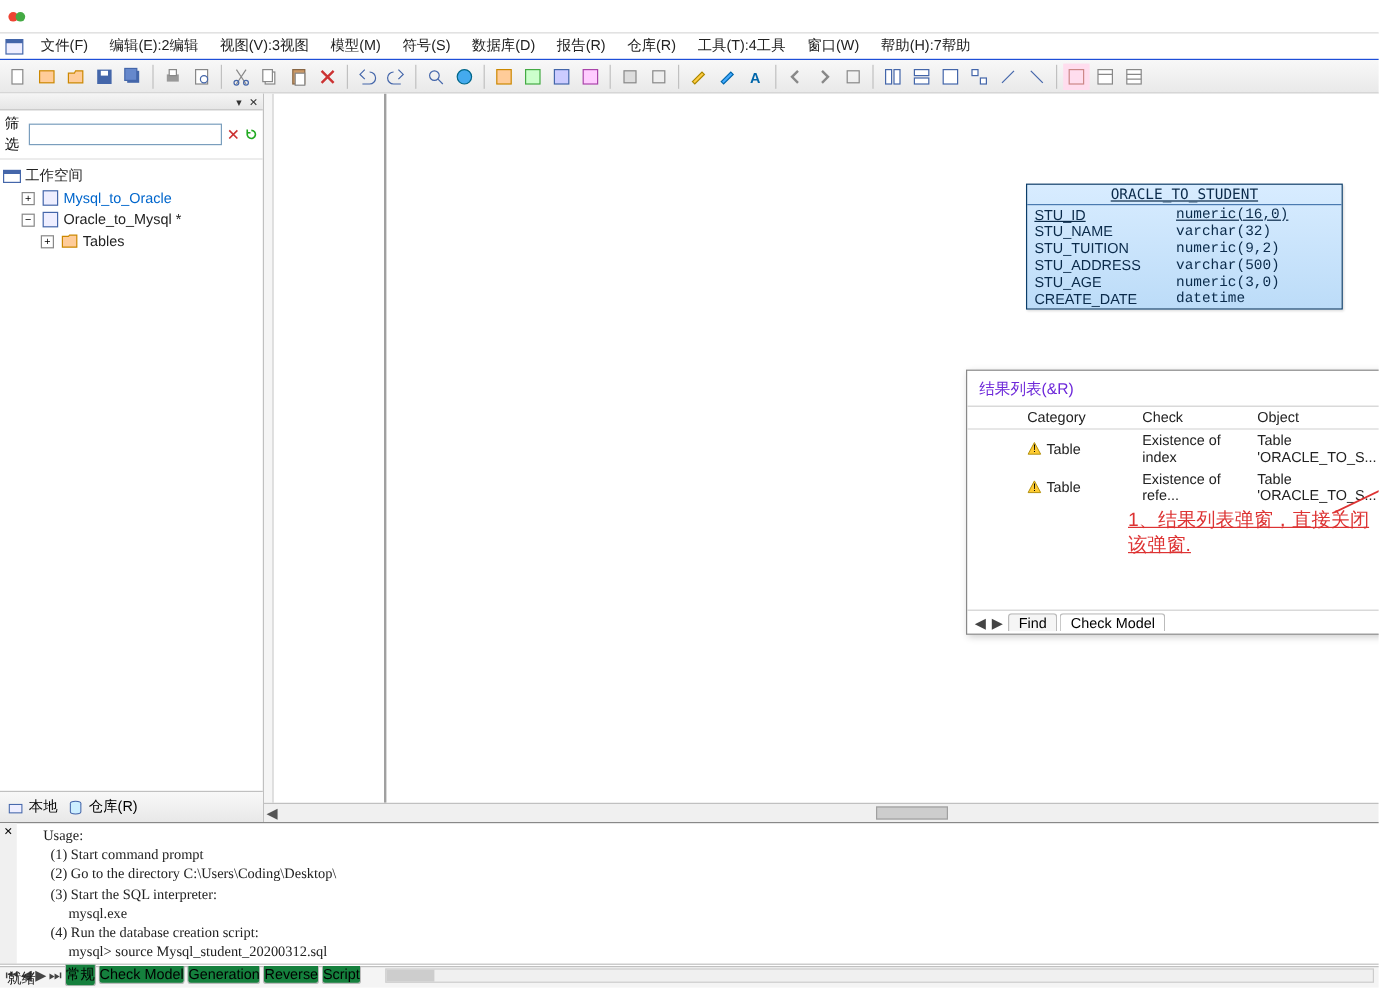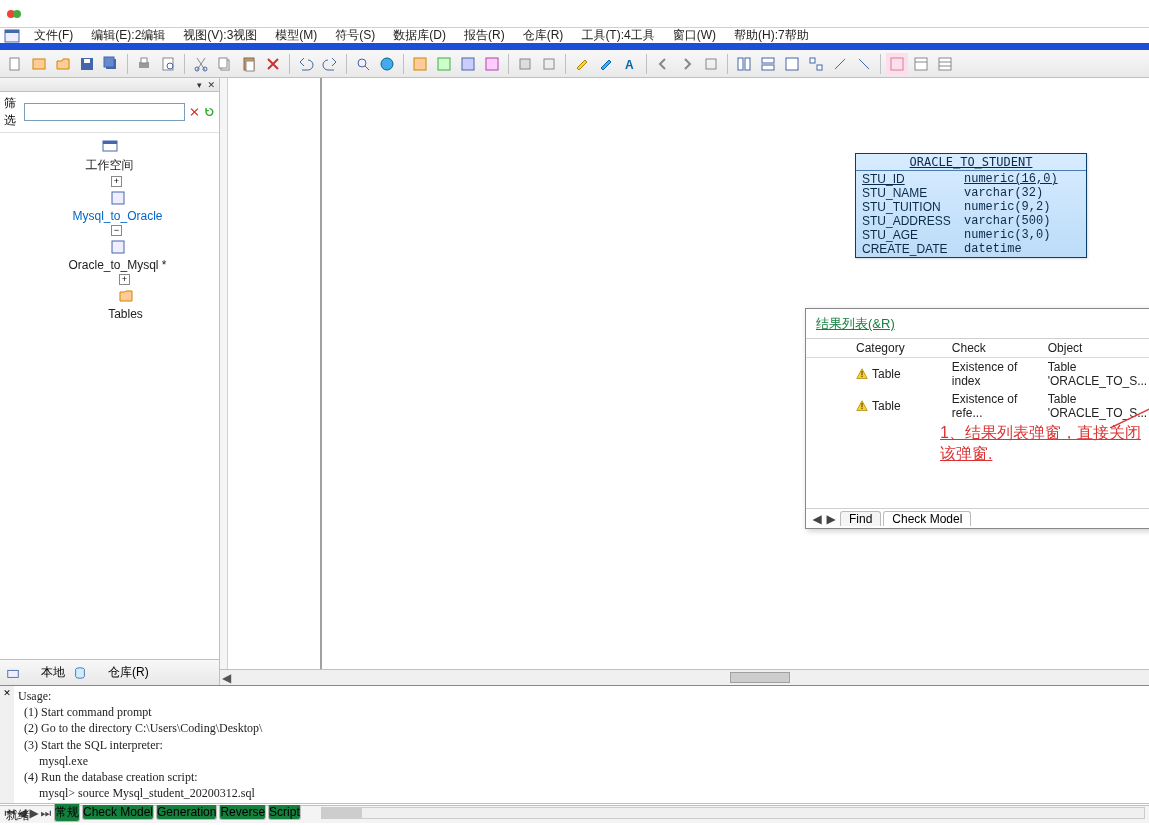--- a/index.html
+++ b/index.html
@@ -2,83 +2,83 @@
 <html><head>
 <meta charset="utf-8">
 <style>
 * { box-sizing: border-box; margin: 0; padding: 0; font-family: "Microsoft YaHei", Tahoma, Arial, sans-serif; font-size: 12px; }
 body { background: #fff; width: 1149px; height: 825px; overflow: hidden; position: relative; }
 
 .titlebar { height: 28px; background: #fff; border-bottom: 1px solid #d0d0d0; display: flex; align-items: center; padding: 0 6px; }
 .titlebar .logo { width: 16px; height: 16px; margin-right: 6px; }
 .titlebar .title { color: #333; font-size: 13px; }
 
-.menubar { height: 22px; background: #fff; border-bottom: 7px solid #1d4ed8; display: flex; align-items: center; padding: 0 4px; gap: 2px;}
+.menubar { height: 22px; background: #fff; border-bottom: 1px solid #1d4ed8; display: flex; align-items: center; padding: 0 4px; gap: 2px;}
 .menubar .menu-root-icon { width: 16px; height: 16px; margin-right: 4px;}
 .menubar .menu-item { padding: 2px 8px; cursor: default; color: #222; }
 
 .toolbar { height: 28px; background: linear-gradient(#f8f8f8,#e9e9e9); border-bottom: 1px solid #c0c0c0; display: flex; align-items: center; padding: 0 4px; gap: 2px;}
 .toolbar .tbtn { width: 22px; height: 22px; border: 1px solid transparent; display:flex; align-items:center; justify-content:center; cursor:pointer; }
 .toolbar .sep { width:1px; height:20px; background:#c0c0c0; margin:0 3px;}
 .toolbar svg { width:16px; height:16px; }
 
 .workspace { display:flex; height: calc(100% - 28px - 22px - 28px - 120px - 20px); }
 
 .sidebar { width: 220px; border-right: 1px solid #c0c0c0; display:flex; flex-direction:column; background:#fff;}
 .side-close { height:14px; border-bottom:1px solid #c0c0c0; display:flex; justify-content:flex-end; align-items:center; padding-right:2px; gap:2px; background:linear-gradient(#f5f5f5,#e6e6e6);}
 .side-close span{ font-size:9px; cursor:pointer; color:#333; padding:0 2px;}
 .filter-row { display:flex; align-items:center; gap:4px; padding:3px 4px; border-bottom:1px solid #e0e0e0;}
 .filter-row input{ flex:1; height:18px; border:1px solid #7a9ebd; font-size:12px; padding:0 2px;}
 .filter-row .ficon{ width:16px; height:16px; cursor:pointer;}
 .tree { flex:1; overflow:auto; padding:4px 2px;}
-.tree-node{ display:flex; align-items:center; gap:3px; padding:1px 0 1px 0; white-space:nowrap; cursor:default;flex-direction:column;}
+.tree-node{ display:flex; align-items:center; gap:3px; padding:1px 0 1px 0; white-space:nowrap; cursor:default;}
 .tree-node .exp{ width:11px; height:11px; border:1px solid #888; display:flex; align-items:center; justify-content:center; font-size:9px; line-height:1; cursor:pointer; margin-right:2px;}
 .tree-node .icon{ width:16px; height:16px;}
 .tree-node .lbl{ color:#222;}
 .tree-node.link .lbl{ color:#0066cc;}
 .tree-node.indent1{ padding-left:16px;}
 .tree-node.indent2{ padding-left:32px;}
 .side-tabs{ height:26px; border-top:1px solid #c0c0c0; display:flex; align-items:center; gap:8px; padding:0 6px; background:linear-gradient(#f8f8f8,#e8e8e8);}
-.side-tabs .stab{ display:flex; align-items:center; gap:21px; cursor:pointer;}
+.side-tabs .stab{ display:flex; align-items:center; gap:4px; cursor:pointer;}
 
 .canvas-area{ flex:1; position:relative; background:#fff; overflow:hidden;}
 .canvas-scroll-h{ position:absolute; left:0; right:0; bottom:0; height:16px; background:#f0f0f0; border-top:1px solid #c0c0c0;}
 .canvas-scroll-h .thumb{ position:absolute; top:2px; bottom:2px; left:510px; width:60px; background:#cdcdcd; border:1px solid #a0a0a0;}
 .canvas-ruler-v{ position:absolute; left:0; top:0; bottom:16px; width:8px; background:#f5f5f5; border-right:1px solid #d0d0d0;}
 .canvas-ruler-vdark{ position:absolute; left:100px; top:0; bottom:16px; width:2px; background:#a0a0a0;}
 
 .entity-box{ position:absolute; left:635px; top:75px; border:1px solid #0a3d6a; background:linear-gradient(#d8ecff,#bcdcf8); box-shadow:1px 1px 2px rgba(0,0,0,.15);}
 .entity-title{ text-align:center; border-bottom:1px solid #4a7ab0; padding:1px 8px; font-family:Consolas,monospace; font-size:12px; text-decoration:underline; color:#0a2a4a;}
 .entity-cols{ padding:1px 6px;}
-.entity-row{ display:flex; gap:12px; font-family:Consolas,monospace; font-size:12px; color:#0a2a4a; white-space:nowrap;align-items:flex-end;}
+.entity-row{ display:flex; gap:28px; font-family:Consolas,monospace; font-size:12px; color:#0a2a4a; white-space:nowrap;align-items:flex-end;}
 .entity-row .c1{ width:90px;} .entity-row .c2{ width:104px;font-family:Liberation Mono, monospace;} .entity-row .c3{}
 .entity-row.pk .c1,.entity-row.pk .c2{ text-decoration:underline;}
 
 .results-popup{ position:absolute; left:585px; top:230px; width:475px; background:#fff; border:1px solid #888; box-shadow:2px 2px 6px rgba(0,0,0,.2);}
 .rp-title{ height:30px; display:flex; align-items:center; justify-content:space-between; padding:0 6px 0 10px; border-bottom:1px solid #d0d0d0;}
-.rp-title .t{ font-size:13px; color:#15803d;text-decoration:underline;}
+.rp-title .t{ font-size:13px; color:#6d28d9;}
 .rp-head, .rp-row{ display:flex; padding:2px 6px; font-size:12px;}
 .rp-head{ border-bottom:1px solid #d8d8d8; color:#222;}
 .rp-row{ color:#222;}
 .rp-col1{ width:100px; display:flex; align-items:center; gap:4px;margin-left:44px;}
 .rp-col2{ width:100px;}
 .rp-col3{ width:135px;}
 .rp-col4{ width:100px;}
 .rp-body{ height:150px; overflow:auto;}
 .rp-tabs{ height:20px; border-top:1px solid #d0d0d0; display:flex; align-items:center; padding:0 4px; gap:0; font-size:12px;}
 .rp-tabs .arr{ width:14px; text-align:center; cursor:pointer; color:#444;}
 .rp-tabs .tab{ border:1px solid #bbb; border-bottom:none; border-top-left-radius:3px; border-top-right-radius:3px; padding:0 8px; margin-left:2px; cursor:pointer; background:#f5f5f5;}
 .rp-tabs .tab.active{ background:#fff; font-weight:normal;}
 .anno-text{ position:absolute; left:720px; top:345px; color:#d33; font-size:16px;text-decoration:underline; }
 .anno-arrow{ position:absolute; left:890px; top:280px; width:150px; height:70px; pointer-events:none;}
 
 .output-panel{ height:120px; border-top:1px solid #888; display:flex; flex-direction:column;}
 .out-close{ width:14px; display:flex; flex-direction:column; align-items:center; font-size:9px; padding-top:2px; background:#f0f0f0;}
 .out-body{ flex:1; display:flex;}
-.out-text{ flex:1; font-family:Tahoma; font-size:12px; padding:2px 4px; line-height:1.35; white-space:pre; overflow:hidden; color:#222;}
+.out-text{ flex:1; font-family:Tahoma; font-size:12px; padding:2px 22px; line-height:1.35; white-space:pre; overflow:hidden; color:#222;}
 .out-tabs{ height:18px; border-top:1px solid #c0c0c0; display:flex; align-items:center; padding:0 4px; font-size:12px;}
 .out-tabs .arr{ width:12px; text-align:center; color:#444; cursor:pointer;}
 .out-tabs .tab{ border:1px solid #bbb; border-top:none; padding:0 0; margin-left:2px; background:#15803d; cursor:pointer; border-bottom-left-radius:3px; border-bottom-right-radius:3px;}
 .out-scroll{ flex:1; margin-left:20px; height:12px; background:#f0f0f0; border:1px solid #ccc; position:relative;}
 .out-scroll .th{ position:absolute; left:0; top:0; bottom:0; width:40px; background:#cdcdcd;}
 
 .statusbar{ height:18px; border-top:1px solid #c0c0c0; background:#f4f4f4; padding:1px 6px; font-size:12px; color:#222;}
 
 .warn-icon{ width:12px; height:12px;}
 </style>

